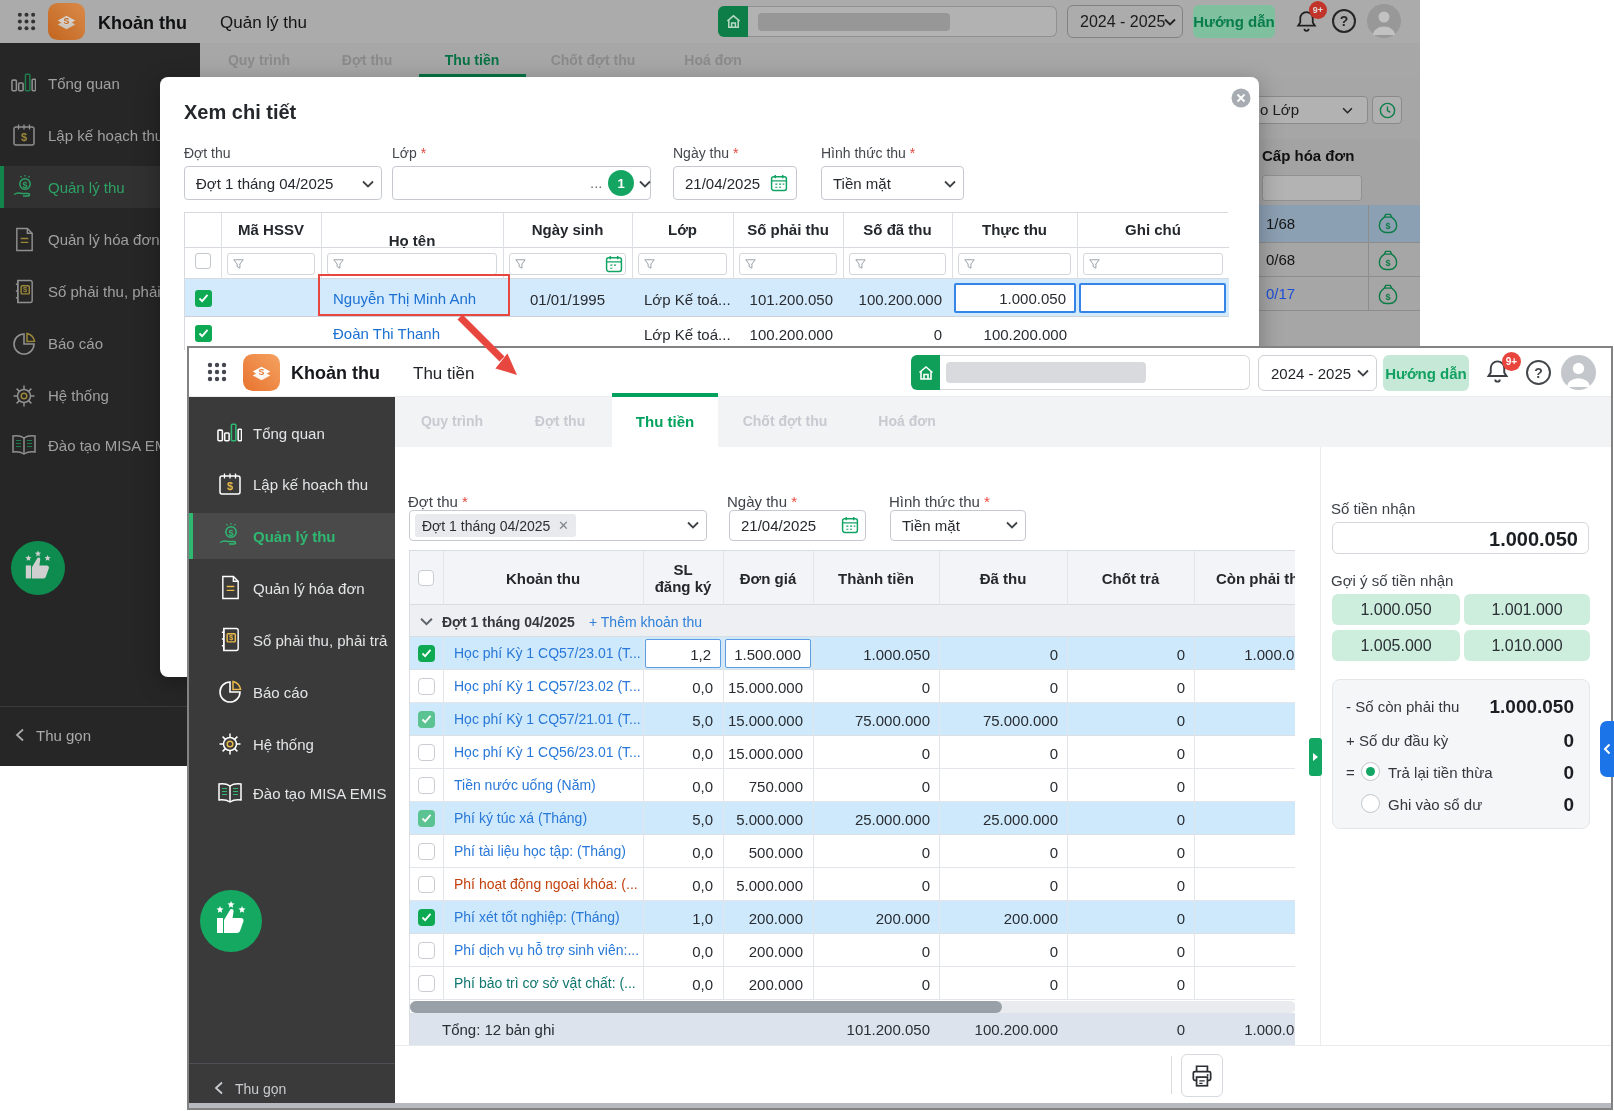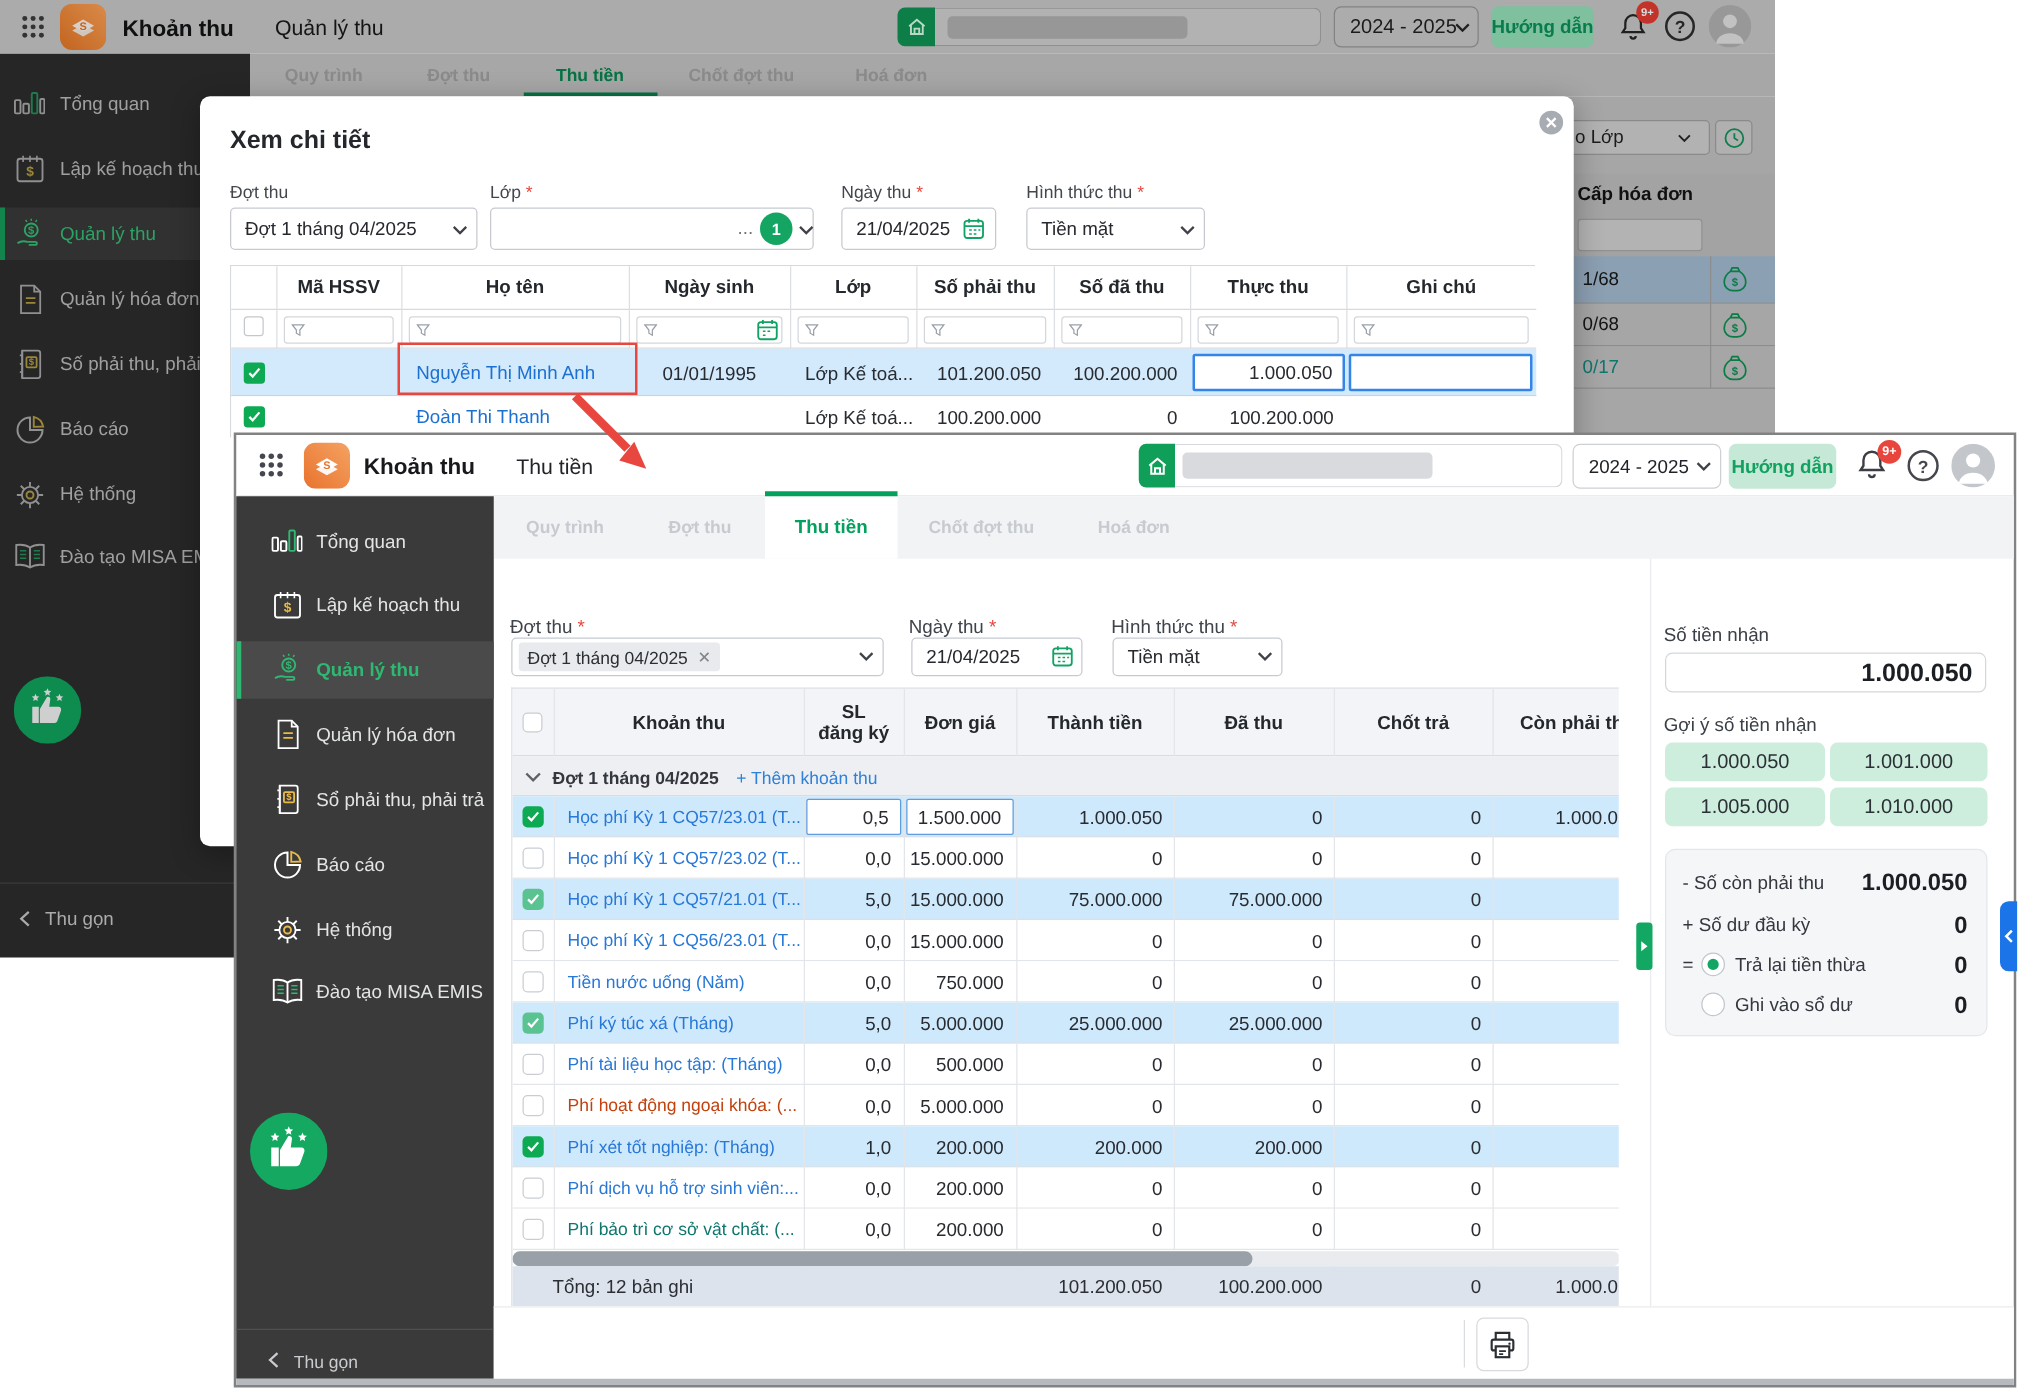--- a/index.html
+++ b/index.html
@@ -170,21 +170,21 @@
       </svg>
 </div>
 <div class="a" style="left:1240px;top:139px;width:180px;height:66px;background:#a3a3a3"></div>
 <div class="a b" style="left:1262px;top:147px;font-size:15px;color:#101010">Cấp hóa đơn</div>
 <div class="a" style="left:1262px;top:175px;width:100px;height:26px;background:#b3b3b3;border:1px solid #919191;border-radius:3px"></div>
 <div class="a" style="left:1240px;top:205px;width:180px;height:38px;background:#8ca0b3;border-bottom:1px solid #8d8d8d"></div>
 <div class="a" style="left:1240px;top:243px;width:180px;height:34px;background:#a6a6a6;border-bottom:1px solid #8d8d8d"></div>
 <div class="a" style="left:1240px;top:277px;width:180px;height:34px;background:#a6a6a6;border-bottom:1px solid #8d8d8d"></div>
 <div class="a" style="left:1266px;top:215px;font-size:15px;color:#141414">1/68</div>
 <div class="a" style="left:1266px;top:251px;font-size:15px;color:#141414">0/68</div>
-<div class="a" style="left:1266px;top:285px;font-size:15px;color:#0f766e">0/17</div>
+<div class="a" style="left:1266px;top:285px;font-size:15px;color:#1d4ed8">0/17</div>
 <div class="a" style="left:1368px;top:205px;width:1px;height:106px;background:#8d8d8d"></div>
 <svg class="a" style="left:1378px;top:212px" width="20" height="22" viewBox="0 0 22 24" fill="none" stroke="#0b7c45" stroke-width="1.5">
       <path d="M8 2.5h6M8.5 2.5l-1.5 3M13.5 2.5l1.5 3M7 5.5h8c3 2 5.5 5.5 5.5 9.5a7.5 7.5 0 0 1-7.5 7.5h-4A7.5 7.5 0 0 1 1.5 15c0-4 2.5-7.5 5.5-9.5z"></path>
       <text x="11" y="18.5" font-size="10" fill="#0b7c45" stroke="none" text-anchor="middle" font-weight="bold" font-family="Liberation Sans">$</text>
     </svg>
 <svg class="a" style="left:1378px;top:249px" width="20" height="22" viewBox="0 0 22 24" fill="none" stroke="#0b7c45" stroke-width="1.5">
       <path d="M8 2.5h6M8.5 2.5l-1.5 3M13.5 2.5l1.5 3M7 5.5h8c3 2 5.5 5.5 5.5 9.5a7.5 7.5 0 0 1-7.5 7.5h-4A7.5 7.5 0 0 1 1.5 15c0-4 2.5-7.5 5.5-9.5z"></path>
       <text x="11" y="18.5" font-size="10" fill="#0b7c45" stroke="none" text-anchor="middle" font-weight="bold" font-family="Liberation Sans">$</text>
     </svg>
 <svg class="a" style="left:1378px;top:283px" width="20" height="22" viewBox="0 0 22 24" fill="none" stroke="#0b7c45" stroke-width="1.5">
@@ -223,21 +223,21 @@
 <div class="a" style="left:821px;top:166px;width:143px;height:34px;border:1px solid #c6cad0;border-radius:4px"></div>
 <div class="a" style="left:833px;top:175px;font-size:15px;color:#26292e">Tiền mặt</div>
 <svg class="a" style="left:944px;top:180px" width="12" height="8" viewBox="0 0 12 8" fill="none" stroke="#3f4348" stroke-width="1.8">
       <path d="M1 1.5l5 5 5-5"></path>
     </svg>
 
 <div class="a" style="left:184px;top:212px;width:1044px;height:138px;border:1px solid #d6dade;border-bottom:none">
 
   <div class="a" style="left:0;top:0;width:1044px;height:35px;background:#fff;border-bottom:1px solid #d6dade"></div>
   <div class="a b tc" style="left:36px;top:8px;width:100px;font-size:15px;color:#24282d">Mã HSSV</div>
-  <div class="a b tc" style="left:136px;top:8px;width:182px;font-size:15px;color:#24282d">Họ tên</div>
+  <div class="a b tc" style="left:136px;top:19px;width:182px;font-size:15px;color:#24282d">Họ tên</div>
   <div class="a b tc" style="left:318px;top:8px;width:129px;font-size:15px;color:#24282d">Ngày sinh</div>
   <div class="a b tc" style="left:447px;top:8px;width:101px;font-size:15px;color:#24282d">Lớp</div>
   <div class="a b tc" style="left:548px;top:8px;width:110px;font-size:15px;color:#24282d">Số phải thu</div>
   <div class="a b tc" style="left:658px;top:8px;width:109px;font-size:15px;color:#24282d">Số đã thu</div>
   <div class="a b tc" style="left:767px;top:8px;width:125px;font-size:15px;color:#24282d">Thực thu</div>
   <div class="a b tc" style="left:892px;top:8px;width:152px;font-size:15px;color:#24282d">Ghi chú</div>
 
   <div class="a" style="left:0;top:35px;width:1044px;height:31px;background:#fff;border-bottom:1px solid #d6dade"></div>
   <div class="a" style="left:10px;top:40px;width:16px;height:16px;background:#fff;border:1px solid #c3c8cd;border-radius:3px"></div>
   <div class="a" style="left:42px;top:40px;width:88px;height:22px;border:1px solid #d3d7db;border-radius:3px"></div>
@@ -522,21 +522,21 @@
     <div class="a" style="left:784px;top:0;width:1px;height:54px;background:#e2e5e9"></div>
         <div class="a" style="left:784px;top:86px;width:1px;height:363px;background:#e2e5e9"></div>
         <div class="a" style="left:784px;top:462px;width:1px;height:33px;background:#cbd3e0"></div>
     <div class="a fxc" style="left:8px;top:94px;width:17px;height:17px;background:#0da953;border-radius:4px">
           <svg width="11" height="9" viewBox="0 0 12 10" fill="none" stroke="#fff" stroke-width="2">
             <path d="M1.5 5l3 3 6-7"></path>
           </svg>
         </div>
     <div class="a" style="left:44px;top:94px;font-size:14px;color:#2878d8;white-space:nowrap;overflow:hidden;max-width:196px">Học phí Kỳ 1 CQ57/23.01 (T...</div>
     <div class="a" style="left:235px;top:88px;width:76px;height:29px;background:#fff;border:1px solid #5e9de0;border-radius:2px"></div>
-    <div class="a tr" style="left:235px;top:95px;width:66px;font-size:15px;color:#282c31">0,5</div>
+    <div class="a tr" style="left:235px;top:95px;width:66px;font-size:15px;color:#282c31">1,2</div>
     <div class="a" style="left:315px;top:88px;width:86px;height:29px;background:#fff;border:1px solid #5e9de0;border-radius:2px"></div>
     <div class="a tr" style="left:315px;top:95px;width:76px;font-size:15px;color:#282c31">1.500.000</div>
     <div class="a tr" style="left:403px;top:95px;width:117px;font-size:15px;color:#282c31">1.000.050</div>
     <div class="a tr" style="left:529px;top:95px;width:119px;font-size:15px;color:#282c31">0</div>
     <div class="a tr" style="left:657px;top:95px;width:118px;font-size:15px;color:#282c31">0</div>
     <div class="a tr" style="left:784px;top:95px;width:117px;font-size:15px;color:#282c31">1.000.050</div>
     <div class="a" style="left:8px;top:127px;width:17px;height:17px;background:#fff;border:1px solid #c9cdd2;border-radius:4px"></div>
     <div class="a" style="left:44px;top:127px;font-size:14px;color:#2878d8;white-space:nowrap;overflow:hidden;max-width:196px">Học phí Kỳ 1 CQ57/23.02 (T...</div>
     <div class="a tr" style="left:233px;top:128px;width:70px;font-size:15px;color:#282c31">0,0</div>
     <div class="a tr" style="left:313px;top:128px;width:80px;font-size:15px;color:#282c31">15.000.000</div>

